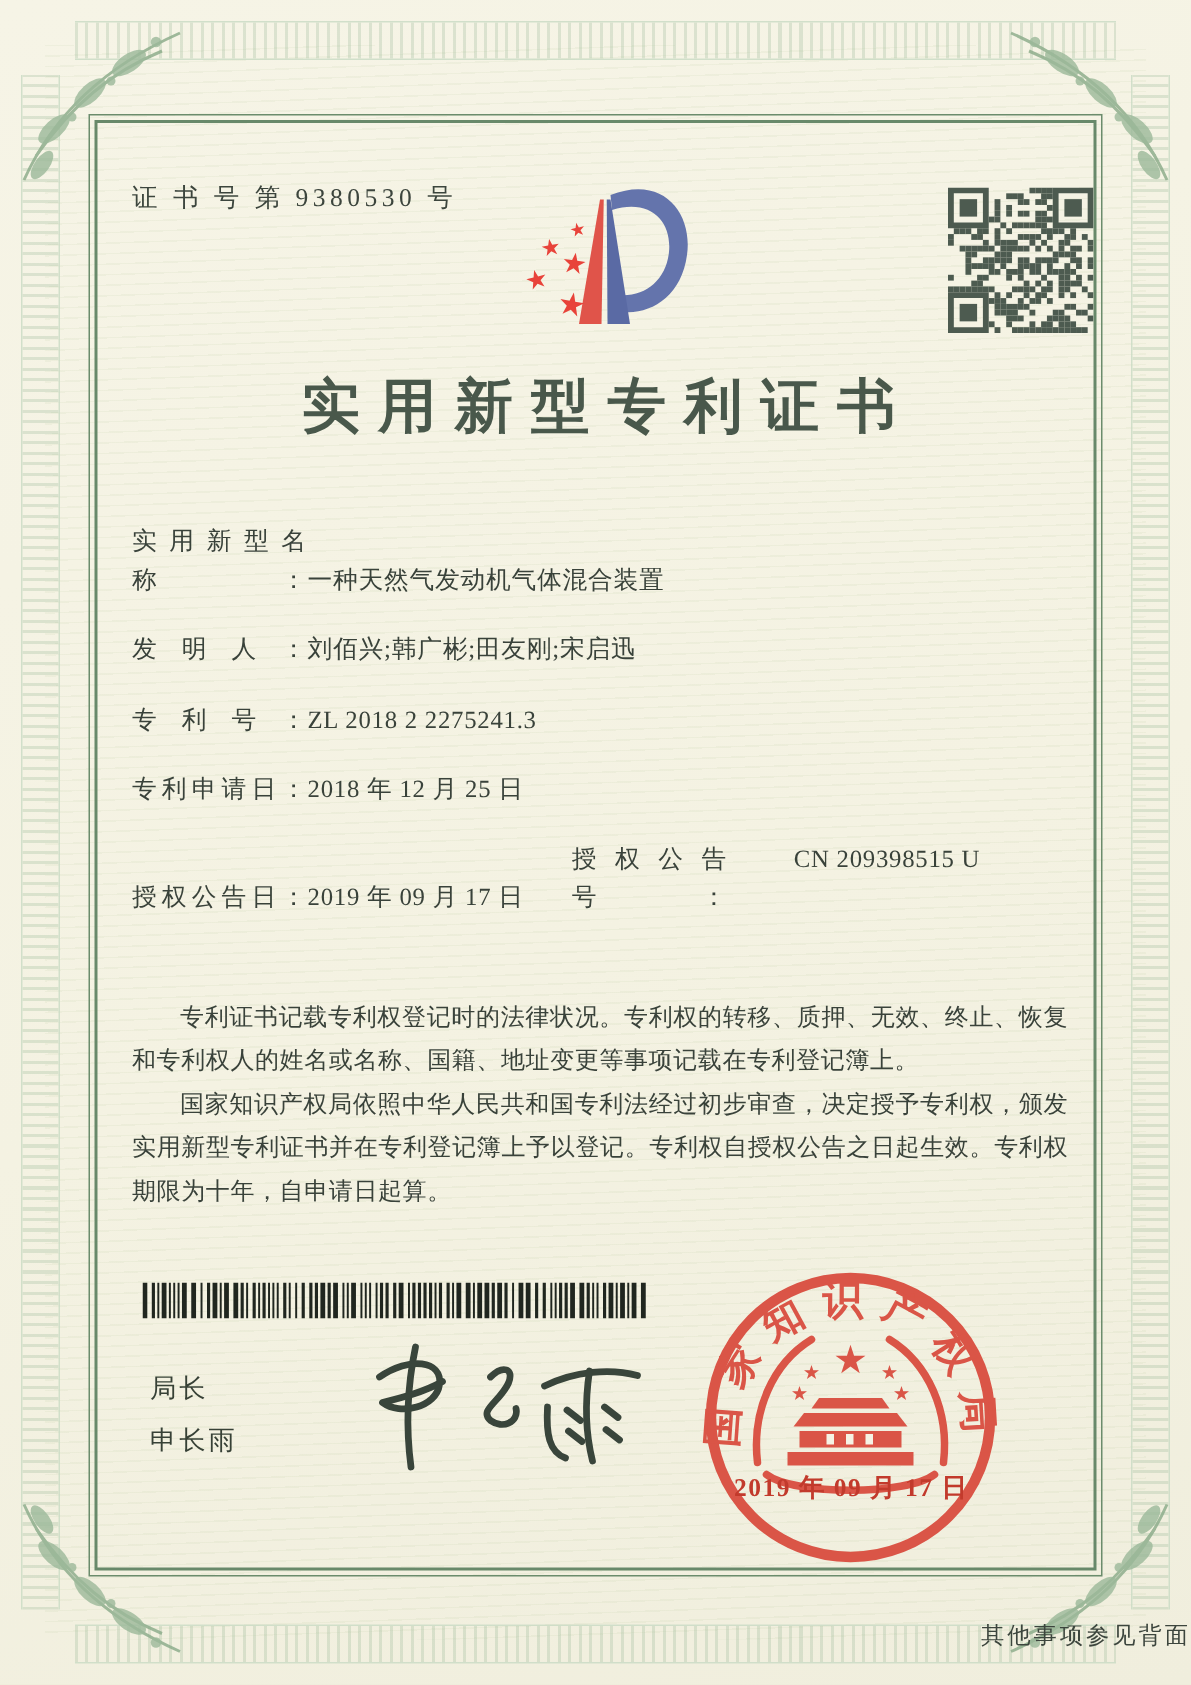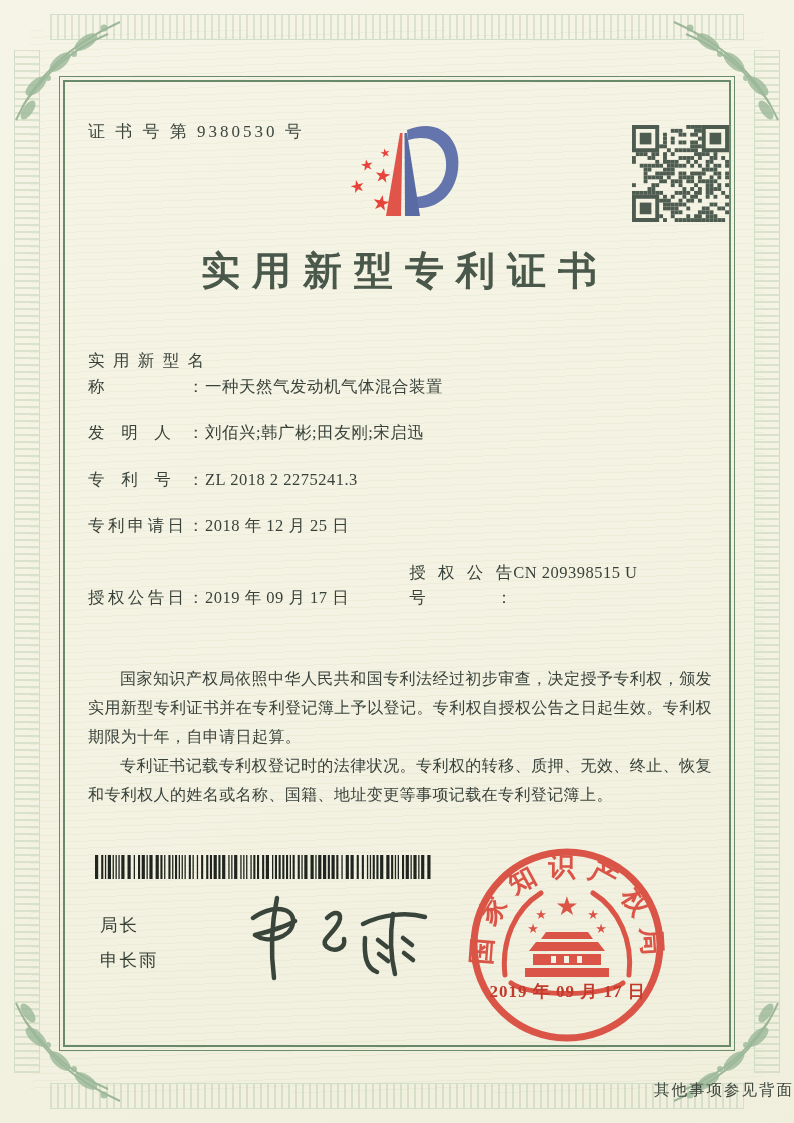--- a/index.html
+++ b/index.html
@@ -46,21 +46,21 @@
     font-size:39px; font-weight:bold; letter-spacing:12px; color:#49584b;padding-left:16px; }
 
   .fields { left:88px; top:348px; width:622px; color:#39423a; }
   .frow { display:flex; align-items:flex-end; margin-bottom:21px; font-size:16.5px; line-height:1.55; }
   .lbl { display:inline-block; width:117px; flex:0 0 117px;
     text-align:justify; text-align-last:justify; letter-spacing:1px; }
   .val { display:inline-block; letter-spacing:.5px; }
   .frow.address .val { width:500px; }
   .frow.grant { margin-bottom:0; }
   .grant-pair { display:flex; }
-  .grant-pair.second { margin-left:60px; }
+  .grant-pair.second { margin-left:32px;gap:44px; }
   .grant-pair.second .lbl { width:104px; flex:0 0 104px; }
 
   .paras { left:88px; top:664px; width:624px; color:#39423a; }
   .paras p { font-size:16px; line-height:1.82; text-indent:2em; text-align:justify; letter-spacing:.4px; }
 
   .barcode { left:95px; top:855px; width:338px; height:24px; }
 
   .sig-role { left:100px; top:913px; font-size:17.5px; color:#374136; letter-spacing:2px;
     font-family:Liberation Sans, sans-serif;text-align:right; }
   .sig-name { left:100px; top:948px; font-size:17.5px; color:#374136; letter-spacing:2px;
@@ -437,22 +437,22 @@
         <span class="val">2019 年 09 月 17 日</span>
       </span>
       <span class="grant-pair second">
         <span class="lbl">授权公告号：</span>
         <span class="val">CN 209398515 U</span>
       </span>
     </div>
   </div>
 
   <div class="abs paras">
+    <p>专利证书记载专利权登记时的法律状况。专利权的转移、质押、无效、终止、恢复和专利权人的姓名或名称、国籍、地址变更等事项记载在专利登记簿上。</p>
     <p>国家知识产权局依照中华人民共和国专利法经过初步审查，决定授予专利权，颁发实用新型专利证书并在专利登记簿上予以登记。专利权自授权公告之日起生效。专利权期限为十年，自申请日起算。</p>
-    <p>专利证书记载专利权登记时的法律状况。专利权的转移、质押、无效、终止、恢复和专利权人的姓名或名称、国籍、地址变更等事项记载在专利登记簿上。</p>
   </div>
 
   <svg class="abs barcode" viewBox="0 0 338 24" preserveAspectRatio="none" id="barcode-svg">
       <rect x="0" y="0" width="3.2" height="24" fill="#20261f"></rect>
       <rect x="6.2" y="0" width="2.1" height="24" fill="#20261f"></rect>
       <rect x="9.9" y="0" width="1.3" height="24" fill="#20261f"></rect>
       <rect x="12.8" y="0" width="3.2" height="24" fill="#20261f"></rect>
       <rect x="17.6" y="0" width="1.3" height="24" fill="#20261f"></rect>
       <rect x="20.5" y="0" width="1.3" height="24" fill="#20261f"></rect>
       <rect x="23.4" y="0" width="1.3" height="24" fill="#20261f"></rect>

